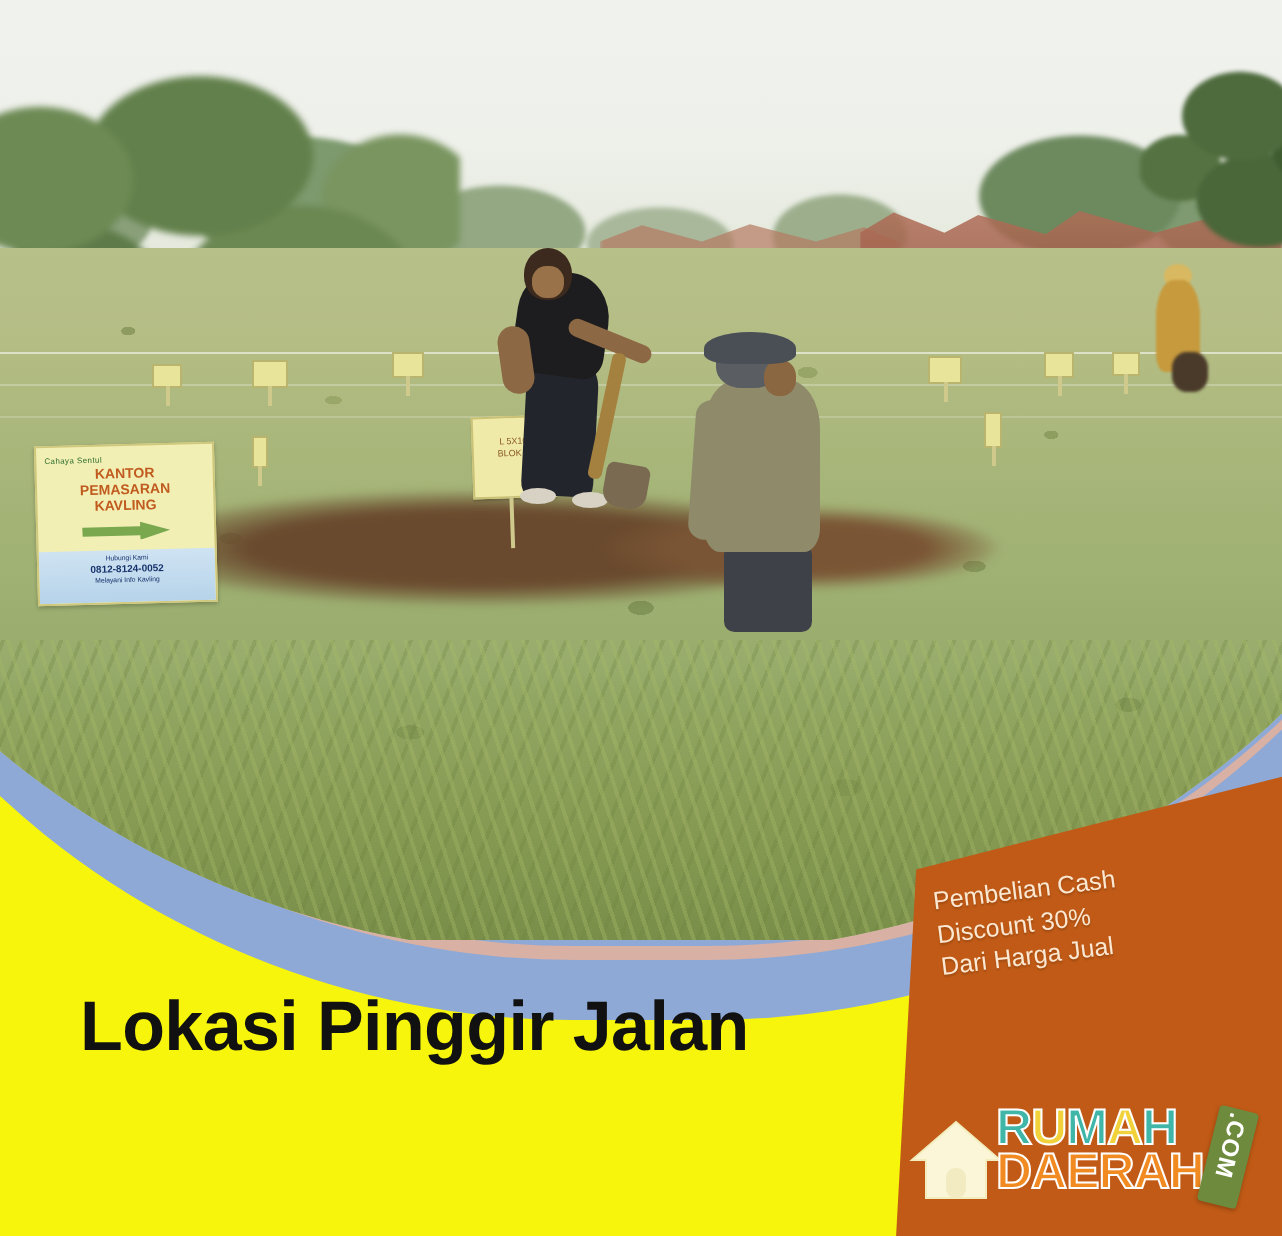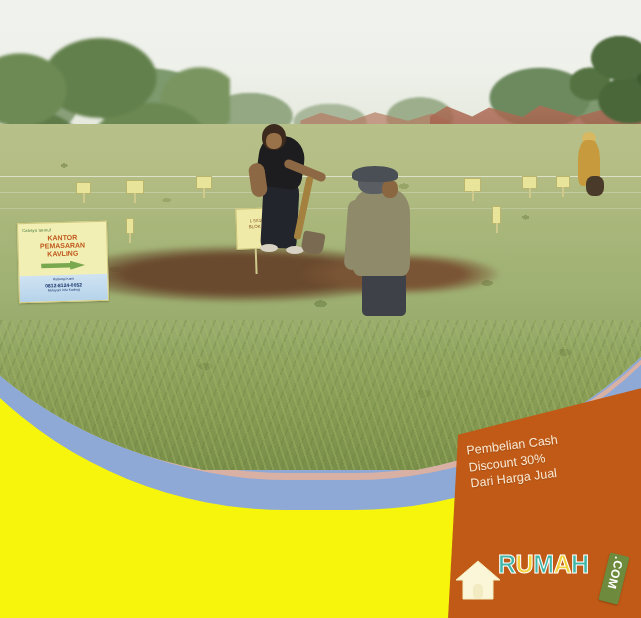--- a/index.html
+++ b/index.html
@@ -380,30 +380,32 @@
   </div>
 
   <div class="brown-panel"></div>
   <div class="brown-text">
     <div>Pembelian Cash</div>
     <div>Discount 30%</div>
     <div>Dari Harga Jual</div>
   </div>
 
   <div class="headline">
+    <div>Lokasi Pinggir Jalan</div>
   </div>
 
   <div class="logo">
     <div class="logo-house">
       <svg width="48" height="44" viewBox="0 0 48 44" aria-hidden="true">
         <path d="M24 3 L46 22 L39 22 L39 41 L9 41 L9 22 L2 22 Z" fill="#FBF6D8" stroke="#F3EDBE" stroke-width="1"></path>
         <rect x="19" y="26" width="10" height="15" rx="4.5" fill="#F2EBC2"></rect>
       </svg>
     </div>
     <div class="logo-words">
       <div class="logo-rumah">
         <span>R</span><span class="alt">U</span><span>M</span><span class="alt">A</span><span>H</span>
       </div>
+      <div class="logo-daerah">DAERAH</div>
     </div>
     <div class="logo-com">.COM</div>
   </div>
 
 </div>
 
 </body></html>

